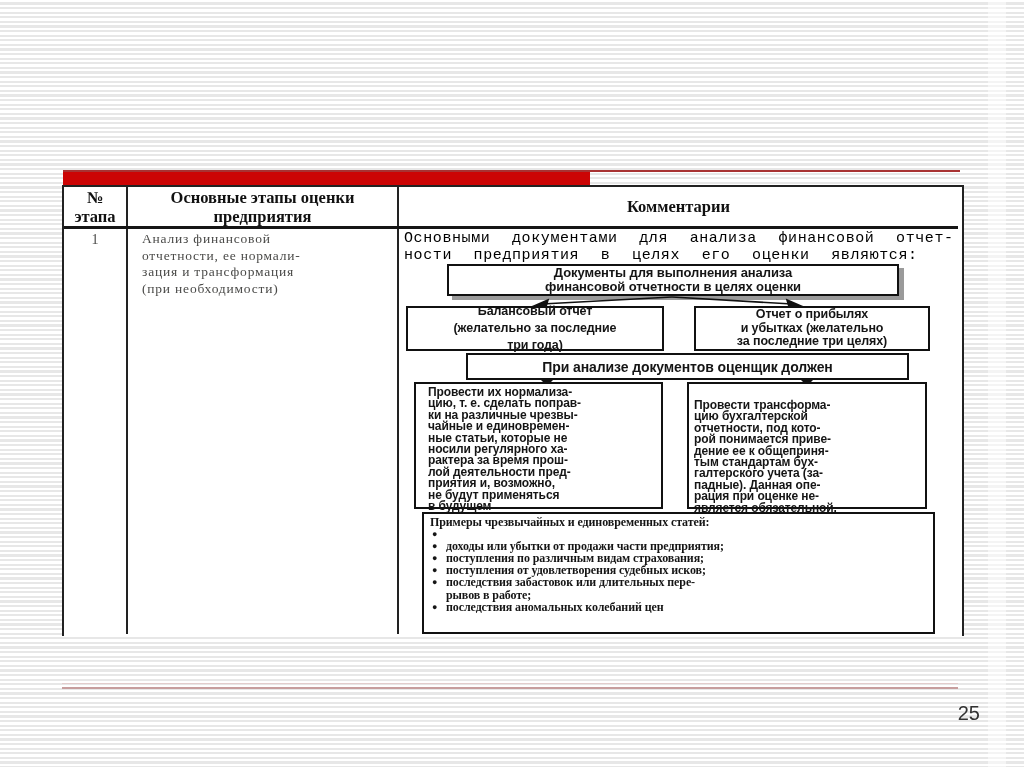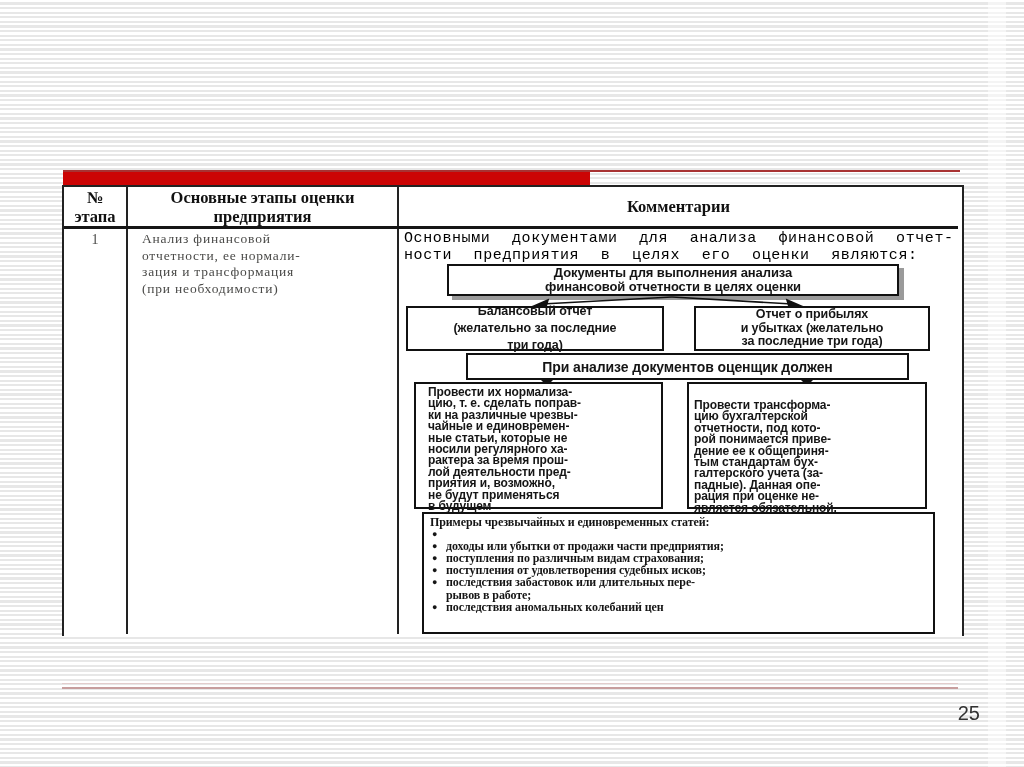--- a/index.html
+++ b/index.html
@@ -99,21 +99,21 @@
         <line x1="743" y1="187" x2="743" y2="192"></line>
         <polygon points="736,192 750,192 743,199" stroke-width="0"></polygon>
       </g>
     </svg>
 
     <div class="fbox ctr box-b pre">Балансовый отчет
 (желательно за последние
 три года)</div>
     <div class="fbox ctr box-c pre">Отчет о прибылях
 и убытках (желательно
-за последние три года)</div>
+за последние три целях)</div>
 
     <div class="fbox ctr bar">При анализе документов оценщик должен</div>
 
     <div class="fbox box-d pre">Провести их нормализа-
 цию, т. е. сделать поправ-
 ки на различные чрезвы-
 чайные и единовремен-
 ные статьи, которые не
 носили регулярного ха-
 рактера за время прош-

